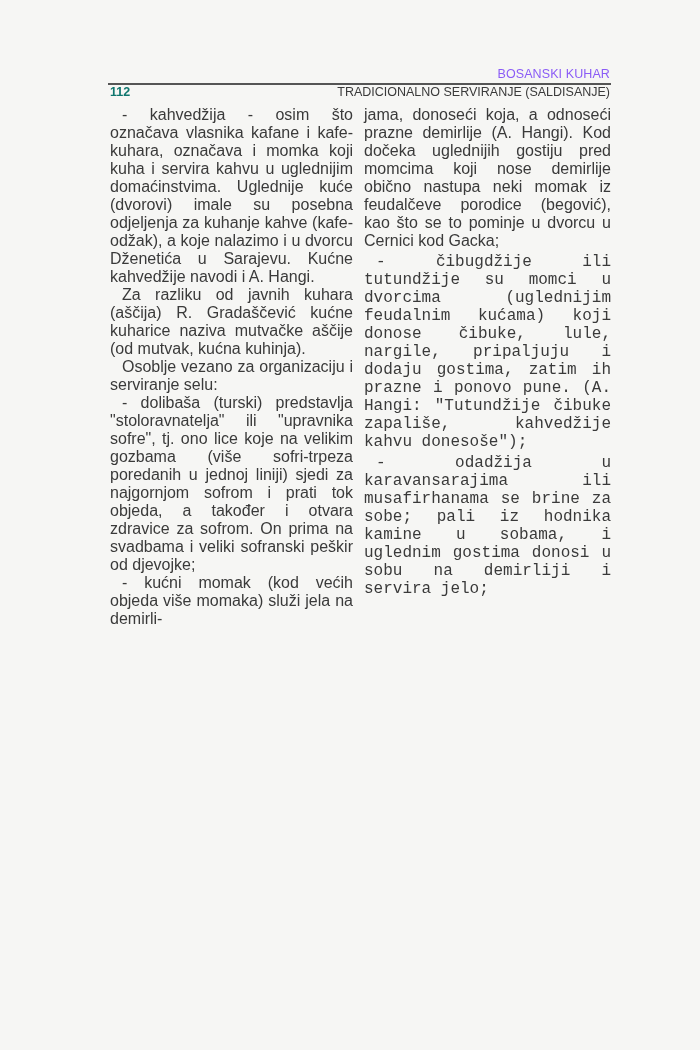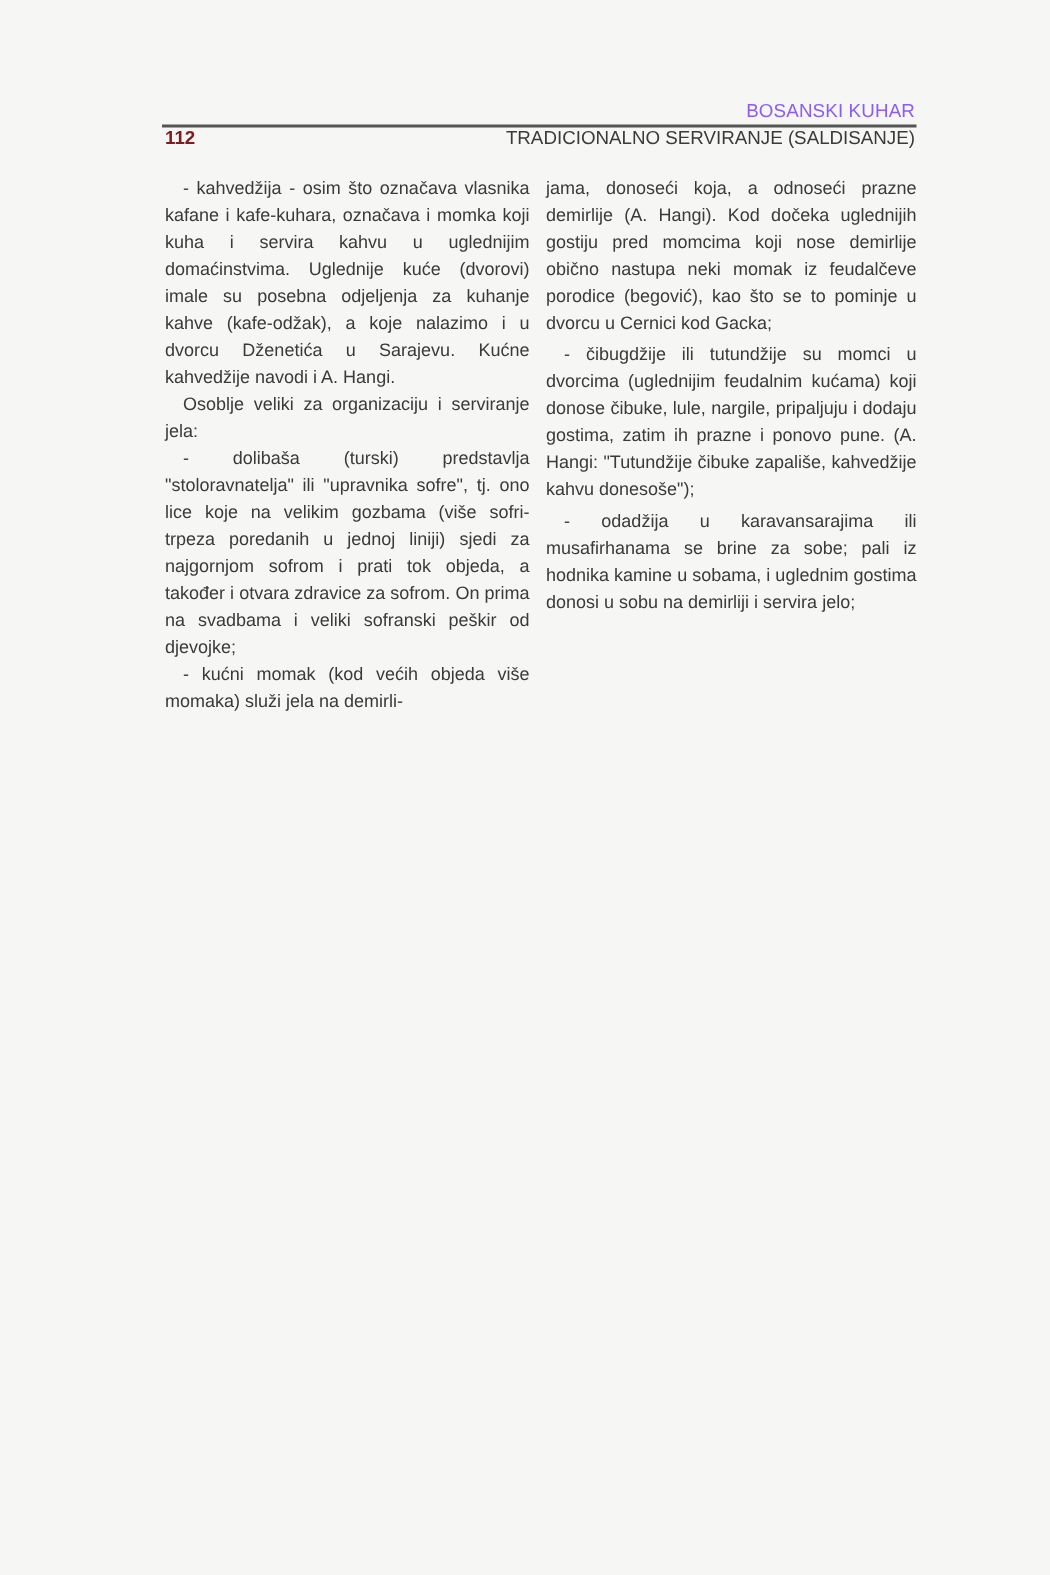--- a/index.html
+++ b/index.html
@@ -14,48 +14,49 @@
   .running-head-title {
     position: absolute; right: 90px; top: 67px;
     font-size: 12.5px; letter-spacing: 0.1px; color: #8b5cf6;
   }
   .rule {
     position: absolute; left: 108px; top: 83px;
     width: 503px; height: 1.5px; background: #555;
   }
   .page-number {
     position: absolute; left: 110px; top: 85px;
-    font-size: 12.5px; font-weight: bold; color: #7f1d1d;
+    font-size: 12.5px; font-weight: bold; color: #0f766e;
   }
   .running-head-subtitle {
     position: absolute; right: 90px; top: 85px;
     font-size: 12.5px; color: #3a3a3a; margin-left: 12px;
   }
   .column {
-    position: absolute; top: 116px;
-    font-size: 12px; line-height: 18px;
+    position: absolute; top: 106px;
+    font-size: 16px; line-height: 18px;
     text-align: justify; hyphens: manual;
   }
   .col-left { left: 110px; width: 243px; }
   .col-right { left: 364px; width: 247px; }
   .para { margin: 0; text-indent: 12px; }
   .para.no-indent { text-indent: 0; }
-  .para.gap { margin-top: 3px; }
+  .para.gap { margin-top: 3px; font-family: Liberation Mono, monospace; }
 </style>
 </head>
 <body>
 
 <div class="running-head-title">BOSANSKI KUHAR</div>
 <div class="rule"></div>
 <div class="page-number">112</div>
 <div class="running-head-subtitle">TRADICIONALNO SERVIRANJE (SALDISANJE)</div>
 
 <div class="column col-left">
   <p class="para">- kahvedžija - osim što označava vlasnika kafane i kafe-kuhara, označava i momka koji kuha i servira kahvu u uglednijim domaćinstvima. Uglednije kuće (dvorovi) imale su posebna odjeljenja za kuhanje kahve (kafe-odžak), a koje nalazimo i u dvorcu Dženetića u Sarajevu. Kućne kahvedžije navodi i A. Hangi.</p>
-  <p class="para">Osoblje veliki za organizaciju i serviranje jela:</p>
+  <p class="para">Za razliku od javnih kuhara (aščija) R. Gradaščević kućne kuharice naziva mutvačke aščije (od mutvak, kućna kuhinja).</p>
+  <p class="para">Osoblje vezano za organizaciju i serviranje selu:</p>
   <p class="para">- dolibaša (turski) predstavlja "stoloravnatelja" ili "upravnika sofre", tj. ono lice koje na velikim gozbama (više sofri-trpeza poredanih u jednoj liniji) sjedi za najgornjom sofrom i prati tok objeda, a također i otvara zdravice za sofrom. On prima na svadbama i veliki sofranski peškir od djevojke;</p>
   <p class="para">- kućni momak (kod većih objeda više momaka) služi jela na demirli-</p>
 </div>
 
 <div class="column col-right">
   <p class="para no-indent">jama, donoseći koja, a odnoseći prazne demirlije (A. Hangi). Kod dočeka uglednijih gostiju pred momcima koji nose demirlije obično nastupa neki momak iz feudalčeve porodice (begović), kao što se to pominje u dvorcu u Cernici kod Gacka;</p>
   <p class="para gap">- čibugdžije ili tutundžije su momci u dvorcima (uglednijim feudalnim kućama) koji donose čibuke, lule, nargile, pripaljuju i dodaju gostima, zatim ih prazne i ponovo pune. (A. Hangi: "Tutundžije čibuke zapališe, kahvedžije kahvu donesoše");</p>
   <p class="para gap">- odadžija u karavansarajima ili musafirhanama se brine za sobe; pali iz hodnika kamine u sobama, i uglednim gostima donosi u sobu na demirliji i servira jelo;</p>
 </div>
 

